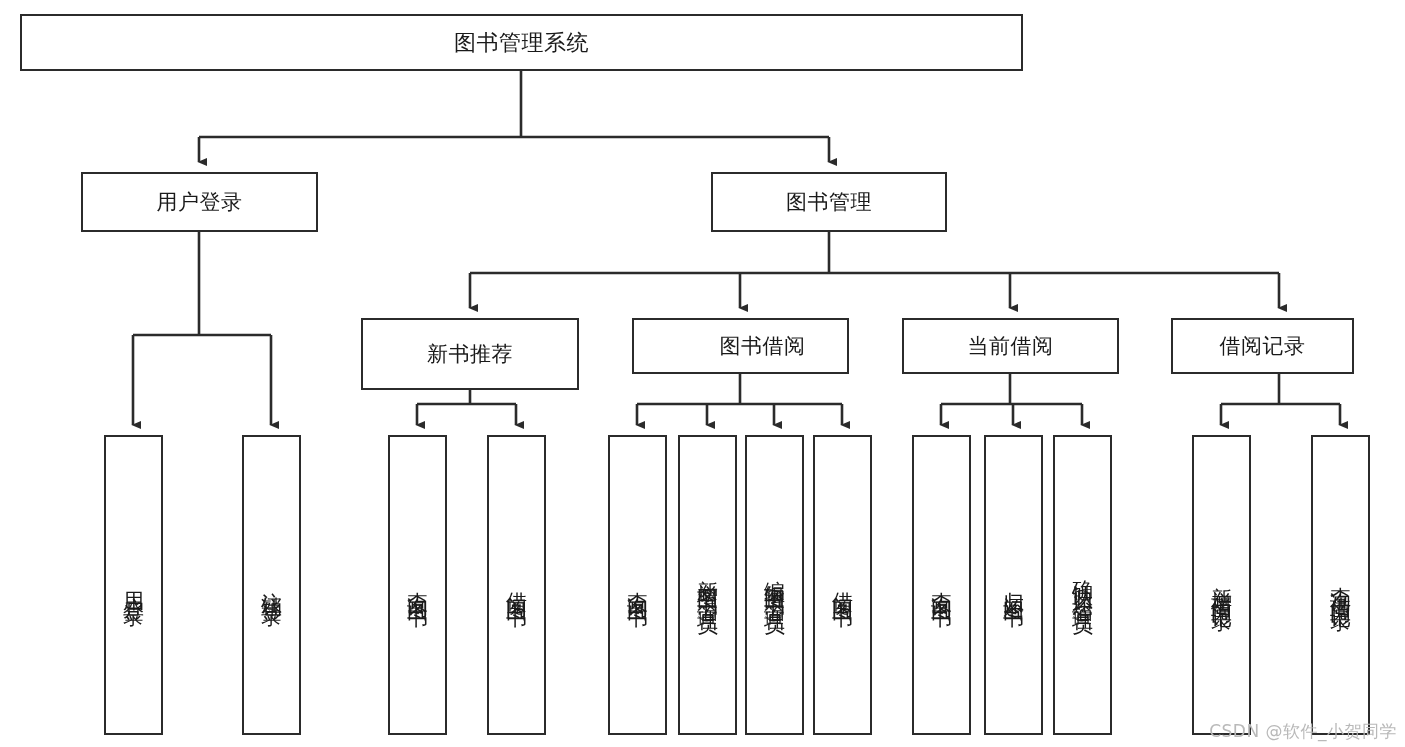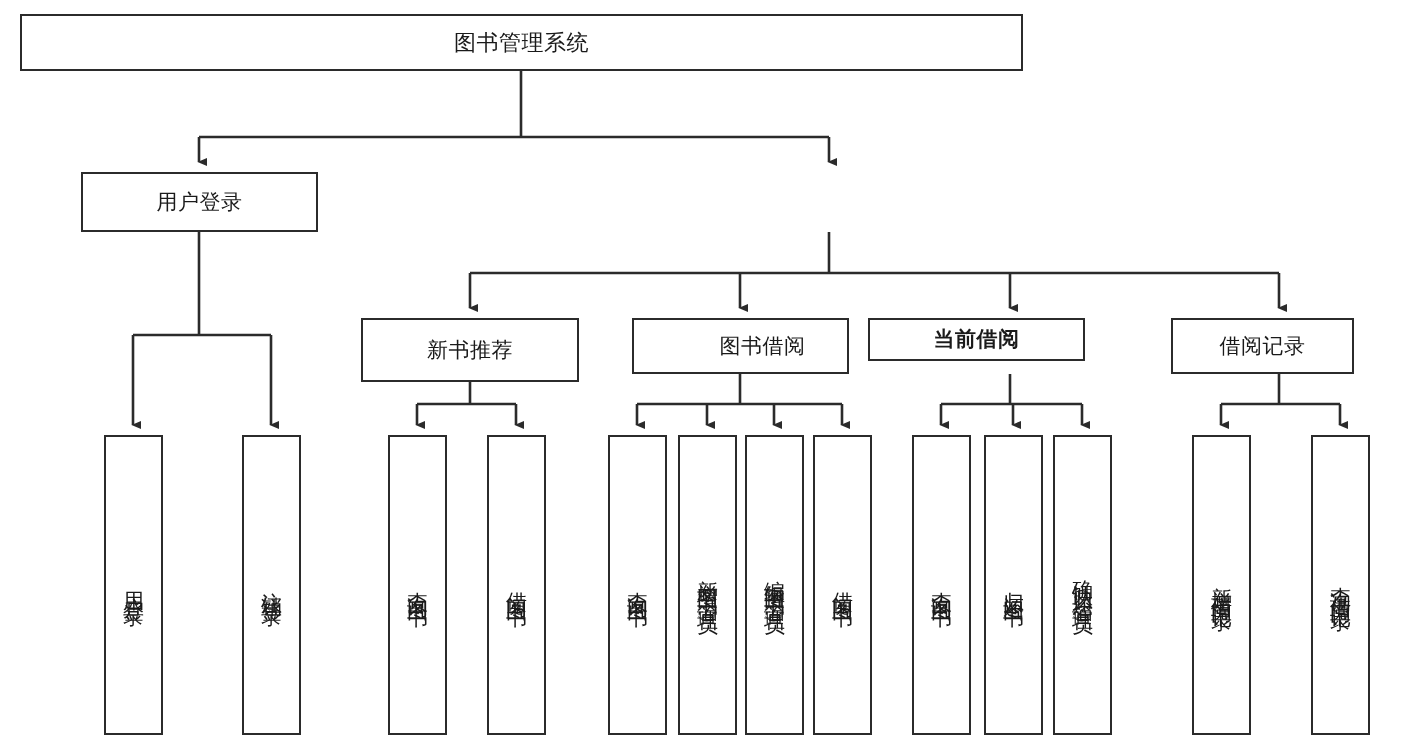--- a/index.html
+++ b/index.html
@@ -148,30 +148,33 @@
   </svg>
 
   <div class="node horiz root" style="left:20px; top:14px; width:1003px; height:57px;justify-content:center;">
     <span class="node-label">图书管理系统</span>
   </div>
 
   <div class="node horiz" style="left:81px; top:172px; width:237px; height:60px;">
     <span class="node-label">用户登录</span>
   </div>
 
-
-  <div class="node horiz" style="left:361px; top:318px; width:218px; height:64px;">
+  <div class="node horiz" style="left:711px; top:172px; width:236px; height:60px;">
+    <span class="node-label">图书管理</span>
+  </div>
+
+  <div class="node horiz" style="left:361px; top:318px; width:218px; height:72px;">
     <span class="node-label">新书推荐</span>
   </div>
 
   <div class="node horiz" style="left:632px; top:318px; width:217px; height:56px;padding-left:44px;">
     <span class="node-label">图书借阅</span>
   </div>
 
-  <div class="node horiz" style="left:868px; top:318px; width:217px; height:43px;font-weight:bold;">
+  <div class="node horiz" style="left:902px; top:318px; width:217px; height:56px;">
     <span class="node-label">当前借阅</span>
   </div>
 
   <div class="node horiz" style="left:1171px; top:318px; width:183px; height:56px;">
     <span class="node-label">借阅记录</span>
   </div>
 
   <div class="node vert" style="left:104px; top:435px; width:59px; height:300px;">
     <span class="node-label">用户登录</span>
   </div>
@@ -217,14 +220,15 @@
   </div>
 
   <div class="node vert" style="left:1192px; top:435px; width:59px; height:300px;">
     <span class="node-label">新增借阅记录</span>
   </div>
 
   <div class="node vert" style="left:1311px; top:435px; width:59px; height:300px;">
     <span class="node-label">查询借阅记录</span>
   </div>
 
+  <div id="watermark">CSDN @软件_小贺同学</div>
 
 </div>
 
 </body></html>

